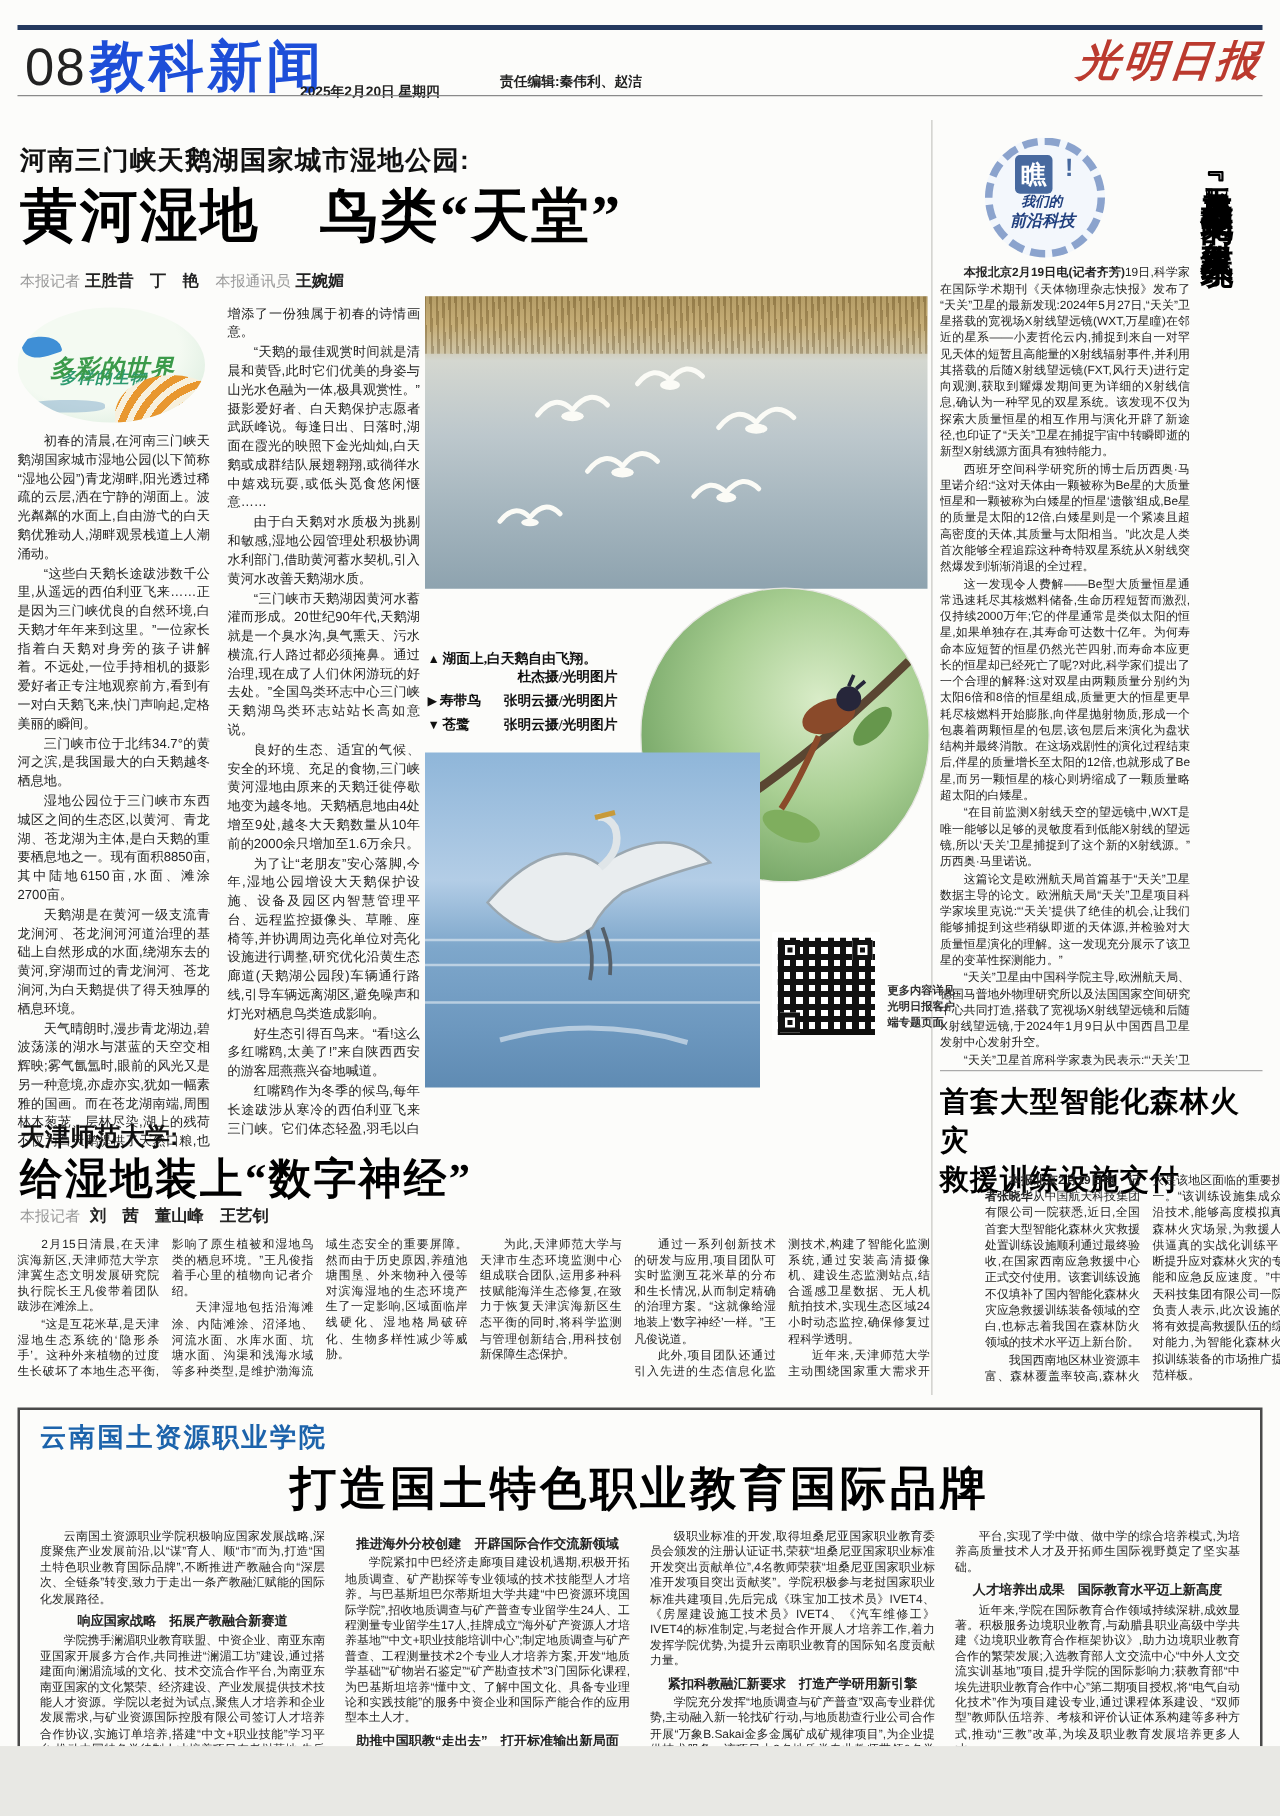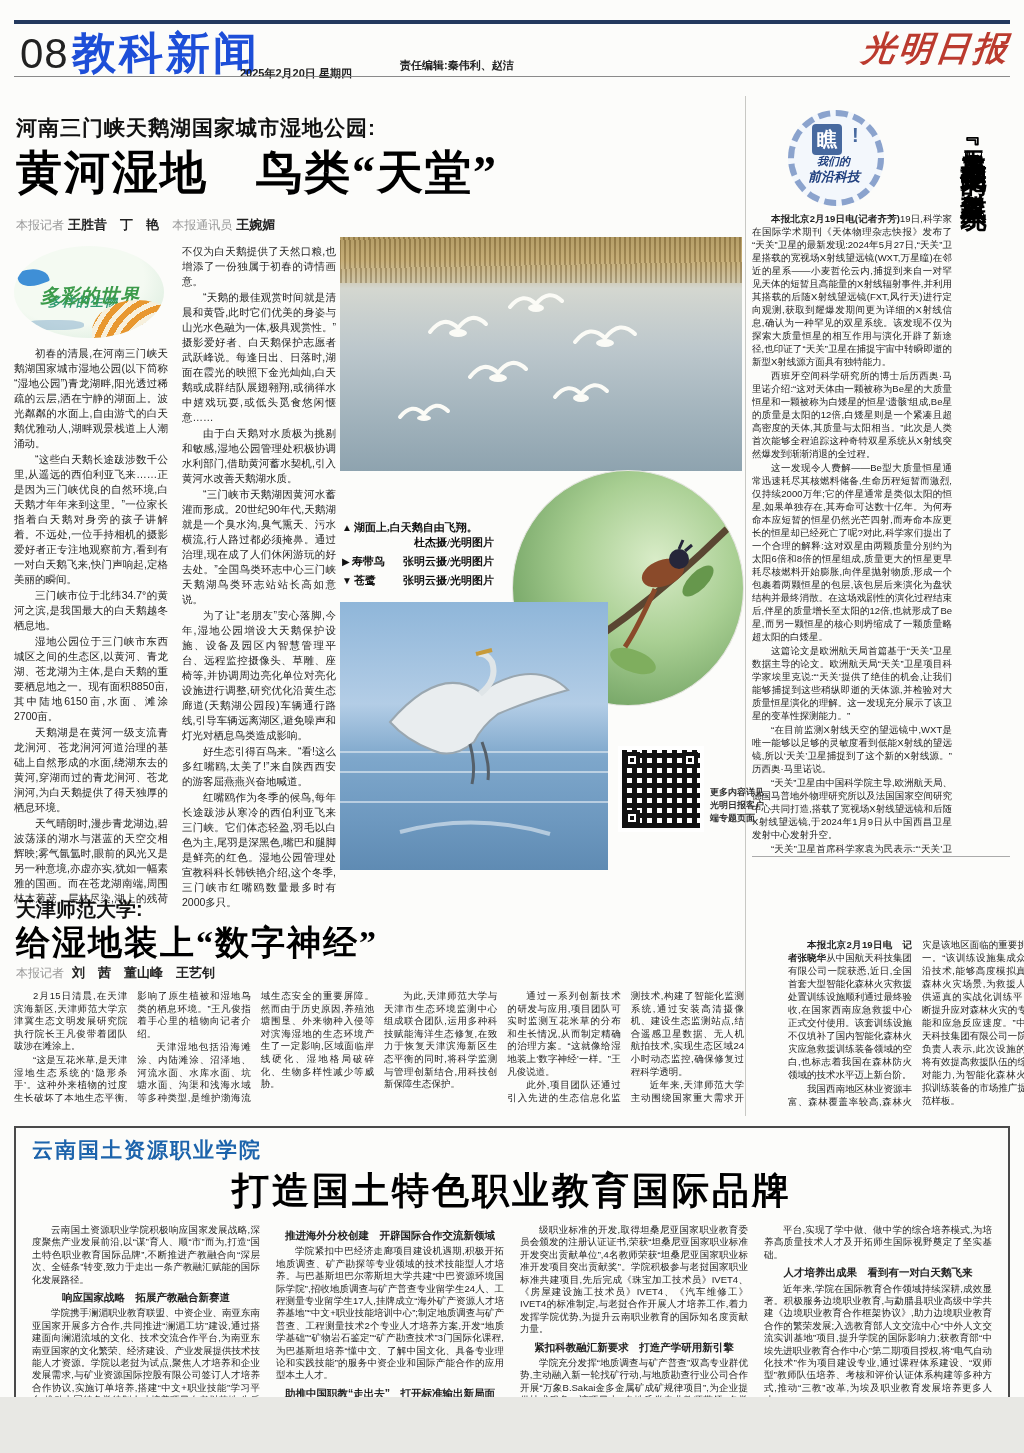--- a/index.html
+++ b/index.html
@@ -134,20 +134,21 @@
     <div>
         <div class="para">初春的清晨,在河南三门峡天鹅湖国家城市湿地公园(以下简称“湿地公园”)青龙湖畔,阳光透过稀疏的云层,洒在宁静的湖面上。波光粼粼的水面上,自由游弋的白天鹅优雅动人,湖畔观景栈道上人潮涌动。</div>
         <div class="para">“这些白天鹅长途跋涉数千公里,从遥远的西伯利亚飞来……正是因为三门峡优良的自然环境,白天鹅才年年来到这里。”一位家长指着白天鹅对身旁的孩子讲解着。不远处,一位手持相机的摄影爱好者正专注地观察前方,看到有一对白天鹅飞来,快门声响起,定格美丽的瞬间。</div>
         <div class="para">三门峡市位于北纬34.7°的黄河之滨,是我国最大的白天鹅越冬栖息地。</div>
         <div class="para">湿地公园位于三门峡市东西城区之间的生态区,以黄河、青龙湖、苍龙湖为主体,是白天鹅的重要栖息地之一。现有面积8850亩,其中陆地6150亩,水面、滩涂2700亩。</div>
         <div class="para">天鹅湖是在黄河一级支流青龙涧河、苍龙涧河河道治理的基础上自然形成的水面,绕湖东去的黄河,穿湖而过的青龙涧河、苍龙涧河,为白天鹅提供了得天独厚的栖息环境。</div>
         <div class="para">天气晴朗时,漫步青龙湖边,碧波荡漾的湖水与湛蓝的天空交相辉映;雾气氤氲时,眼前的风光又是另一种意境,亦虚亦实,犹如一幅素雅的国画。而在苍龙湖南端,周围林木葱茏、层林尽染,湖上的残荷不仅为白天鹅提供了天然口粮,也增添了一份独属于初春的诗情画意。</div>
         <div class="para">“天鹅的最佳观赏时间就是清晨和黄昏,此时它们优美的身姿与山光水色融为一体,极具观赏性。”摄影爱好者、白天鹅保护志愿者武跃峰说。每逢日出、日落时,湖面在霞光的映照下金光灿灿,白天鹅或成群结队展翅翱翔,或徜徉水中嬉戏玩耍,或低头觅食悠闲惬意……</div>
         <div class="para">由于白天鹅对水质极为挑剔和敏感,湿地公园管理处积极协调水利部门,借助黄河蓄水契机,引入黄河水改善天鹅湖水质。</div>
         <div class="para">“三门峡市天鹅湖因黄河水蓄灌而形成。20世纪90年代,天鹅湖就是一个臭水沟,臭气熏天、污水横流,行人路过都必须掩鼻。通过治理,现在成了人们休闲游玩的好去处。”全国鸟类环志中心三门峡天鹅湖鸟类环志站站长高如意说。</div>
+        <div class="para">良好的生态、适宜的气候、安全的环境、充足的食物,三门峡黄河湿地由原来的天鹅迁徙停歇地变为越冬地。天鹅栖息地由4处增至9处,越冬大天鹅数量从10年前的2000余只增加至1.6万余只。</div>
         <div class="para">为了让“老朋友”安心落脚,今年,湿地公园增设大天鹅保护设施、设备及园区内智慧管理平台、远程监控摄像头、草雕、座椅等,并协调周边亮化单位对亮化设施进行调整,研究优化沿黄生态廊道(天鹅湖公园段)车辆通行路线,引导车辆远离湖区,避免噪声和灯光对栖息鸟类造成影响。</div>
         <div class="para">好生态引得百鸟来。“看!这么多红嘴鸥,太美了!”来自陕西西安的游客屈燕燕兴奋地喊道。</div>
         <div class="para">红嘴鸥作为冬季的候鸟,每年长途跋涉从寒冷的西伯利亚飞来三门峡。它们体态轻盈,羽毛以白色为主,尾羽是深黑色,嘴巴和腿脚是鲜亮的红色。湿地公园管理处宣教科科长韩铁艳介绍,这个冬季,三门峡市红嘴鸥数量最多时有2000多只。</div>
       </div>
   </div>
 
   <div class="abs ph swan-photo">
     <svg width="402" height="234" viewBox="0 0 402 234">
       <g fill="none" stroke="#fbfbf6" stroke-width="4" stroke-linecap="round">
         <path d="M90,95 q14,-18 28,-4 q14,-18 28,-4"></path>
@@ -225,26 +226,30 @@
     <span class="qiao">瞧</span>
     <span class="bang">!</span>
     <span class="s1">我们的</span>
     <span class="s2">前沿科技</span>
   </div>
   <div class="abs tg-title">『天关』卫星捕捉到罕见的X射线双星系统</div>
   <div class="abs tg-body">
       <div class="para"><b>本报北京2月19日电(记者齐芳)</b>19日,科学家在国际学术期刊《天体物理杂志快报》发布了“天关”卫星的最新发现:2024年5月27日,“天关”卫星搭载的宽视场X射线望远镜(WXT,万星瞳)在邻近的星系——小麦哲伦云内,捕捉到来自一对罕见天体的短暂且高能量的X射线辐射事件,并利用其搭载的后随X射线望远镜(FXT,风行天)进行定向观测,获取到耀爆发期间更为详细的X射线信息,确认为一种罕见的双星系统。该发现不仅为探索大质量恒星的相互作用与演化开辟了新途径,也印证了“天关”卫星在捕捉宇宙中转瞬即逝的新型X射线源方面具有独特能力。</div>
       <div class="para">西班牙空间科学研究所的博士后历西奥·马里诺介绍:“这对天体由一颗被称为Be星的大质量恒星和一颗被称为白矮星的恒星‘遗骸’组成,Be星的质量是太阳的12倍,白矮星则是一个紧凑且超高密度的天体,其质量与太阳相当。”此次是人类首次能够全程追踪这种奇特双星系统从X射线突然爆发到渐渐消退的全过程。</div>
       <div class="para">这一发现令人费解——Be型大质量恒星通常迅速耗尽其核燃料储备,生命历程短暂而激烈,仅持续2000万年;它的伴星通常是类似太阳的恒星,如果单独存在,其寿命可达数十亿年。为何寿命本应短暂的恒星仍然光芒四射,而寿命本应更长的恒星却已经死亡了呢?对此,科学家们提出了一个合理的解释:这对双星由两颗质量分别约为太阳6倍和8倍的恒星组成,质量更大的恒星更早耗尽核燃料开始膨胀,向伴星抛射物质,形成一个包裹着两颗恒星的包层,该包层后来演化为盘状结构并最终消散。在这场戏剧性的演化过程结束后,伴星的质量增长至太阳的12倍,也就形成了Be星,而另一颗恒星的核心则坍缩成了一颗质量略超太阳的白矮星。</div>
+      <div class="para">“在目前监测X射线天空的望远镜中,WXT是唯一能够以足够的灵敏度看到低能X射线的望远镜,所以‘天关’卫星捕捉到了这个新的X射线源。”历西奥·马里诺说。</div>
       <div class="para">这篇论文是欧洲航天局首篇基于“天关”卫星数据主导的论文。欧洲航天局“天关”卫星项目科学家埃里克说:“‘天关’提供了绝佳的机会,让我们能够捕捉到这些稍纵即逝的天体源,并检验对大质量恒星演化的理解。这一发现充分展示了该卫星的变革性探测能力。”</div>
-      <div class="para">“在目前监测X射线天空的望远镜中,WXT是唯一能够以足够的灵敏度看到低能X射线的望远镜,所以‘天关’卫星捕捉到了这个新的X射线源。”历西奥·马里诺说。</div>
       <div class="para">“天关”卫星由中国科学院主导,欧洲航天局、德国马普地外物理研究所以及法国国家空间研究中心共同打造,搭载了宽视场X射线望远镜和后随X射线望远镜,于2024年1月9日从中国西昌卫星发射中心发射升空。</div>
       <div class="para">“天关”卫星首席科学家袁为民表示:“‘天关’卫星显著提升了我国在国际空间科学时域天文领域的影响力和话语权,展现了中国在空间科学领域的开放与合作姿态。而国际合作也促进了技术和方法的交流与创新,推动了国内相关技术的发展。此外,通过数据共享,‘天关’卫星还为全球天文学研究提供了重要的X射线观测数据,推动了高能时域天文学的观测与研究发展。”</div>
     </div>
 
+  <div class="abs ff-headline">
+    <div>首套大型智能化森林火灾</div>
+    <div>救援训练设施交付</div>
+  </div>
   <div class="abs ff-body">
       <div class="para"><b>本报北京2月19日电　记者张晓华</b>从中国航天科技集团有限公司一院获悉,近日,全国首套大型智能化森林火灾救援处置训练设施顺利通过最终验收,在国家西南应急救援中心正式交付使用。该套训练设施不仅填补了国内智能化森林火灾应急救援训练装备领域的空白,也标志着我国在森林防火领域的技术水平迈上新台阶。</div>
       <div class="para">我国西南地区林业资源丰富、森林覆盖率较高,森林火灾是该地区面临的重要挑战之一。“该训练设施集成众多前沿技术,能够高度模拟真实的森林火灾场景,为救援人员提供逼真的实战化训练平台,不断提升应对森林火灾的专业技能和应急反应速度。”中国航天科技集团有限公司一院相关负责人表示,此次设施的建成将有效提高救援队伍的综合应对能力,为智能化森林火灾模拟训练装备的市场推广提供示范样板。</div>
     </div>
 
   <div class="abs tj-kicker">天津师范大学:</div>
   <div class="abs tj-headline">给湿地装上“数字神经”</div>
   <div class="abs tj-byline">
     <span>本报记者</span><b>刘　茜　董山峰　王艺钊</b>
   </div>
@@ -273,21 +278,21 @@
           <div class="subhead">助推中国职教“走出去”　打开标准输出新局面</div>
           <div class="para">学院充分发挥“地质调查与矿产普查”“国土资源调查与管理”2个双高专业群优势,参与第二批“坦桑尼亚国家职业标准开发项目”,牵头完成工程勘察与岩土工程技术员4级职业标准的开发,参与完成测绘技术员NTA4</div>
         </div>
       <div class="yn-col">
           <div class="para">级职业标准的开发,取得坦桑尼亚国家职业教育委员会颁发的注册认证证书,荣获“坦桑尼亚国家职业标准开发突出贡献单位”,4名教师荣获“坦桑尼亚国家职业标准开发项目突出贡献奖”。学院积极参与老挝国家职业标准共建项目,先后完成《珠宝加工技术员》IVET4、《房屋建设施工技术员》IVET4、《汽车维修工》IVET4的标准制定,与老挝合作开展人才培养工作,着力发挥学院优势,为提升云南职业教育的国际知名度贡献力量。</div>
           <div class="subhead">紧扣科教融汇新要求　打造产学研用新引擎</div>
           <div class="para">学院充分发挥“地质调查与矿产普查”双高专业群优势,主动融入新一轮找矿行动,与地质勘查行业公司合作开展“万象B.Sakai金多金属矿成矿规律项目”,为企业提供技术服务。该项目由3名地质类专业教师带领6名学生组成团队,在老挝项目地实施野外与室内作业,并据此完成成矿远景区的圈定工作,编制成矿研究规律报告。该项目的实施显著提升了学院中青年教师的专业素质、业务水平和实际参与项目的专业能力,进一步提高了学院人才培养质量,为教师能力培养、学生项目式实践教学提供了宝贵</div>
         </div>
       <div class="yn-col">
       <div class="para">平台,实现了学中做、做中学的综合培养模式,为培养高质量技术人才及开拓师生国际视野奠定了坚实基础。</div>
-          <div class="subhead">人才培养出成果　看到有一对白天鹅飞来</div>
+          <div class="subhead">人才培养出成果　国际教育水平迈上新高度</div>
           <div class="para">近年来,学院在国际教育合作领域持续深耕,成效显著。积极服务边境职业教育,与勐腊县职业高级中学共建《边境职业教育合作框架协议》,助力边境职业教育合作的繁荣发展;入选教育部人文交流中心“中外人文交流实训基地”项目,提升学院的国际影响力;获教育部“中埃先进职业教育合作中心”第二期项目授权,将“电气自动化技术”作为项目建设专业,通过课程体系建设、“双师型”教师队伍培养、考核和评价认证体系构建等多种方式,推动“三教”改革,为埃及职业教育发展培养更多人才。</div>
           <div class="para">未来,云南国土资源职业学院将持续深化国际合作,探索创新人才培养模式,致力培养更多具有国际视野与专业技能的复合型高素质技术技能人才,为推动区域经济发展与国际教育交流贡献力量。</div>
         </div>
     </div>
     <div class="yn-ad">·广告·</div>
   </div>
 
 </div>
 
 </body></html>

